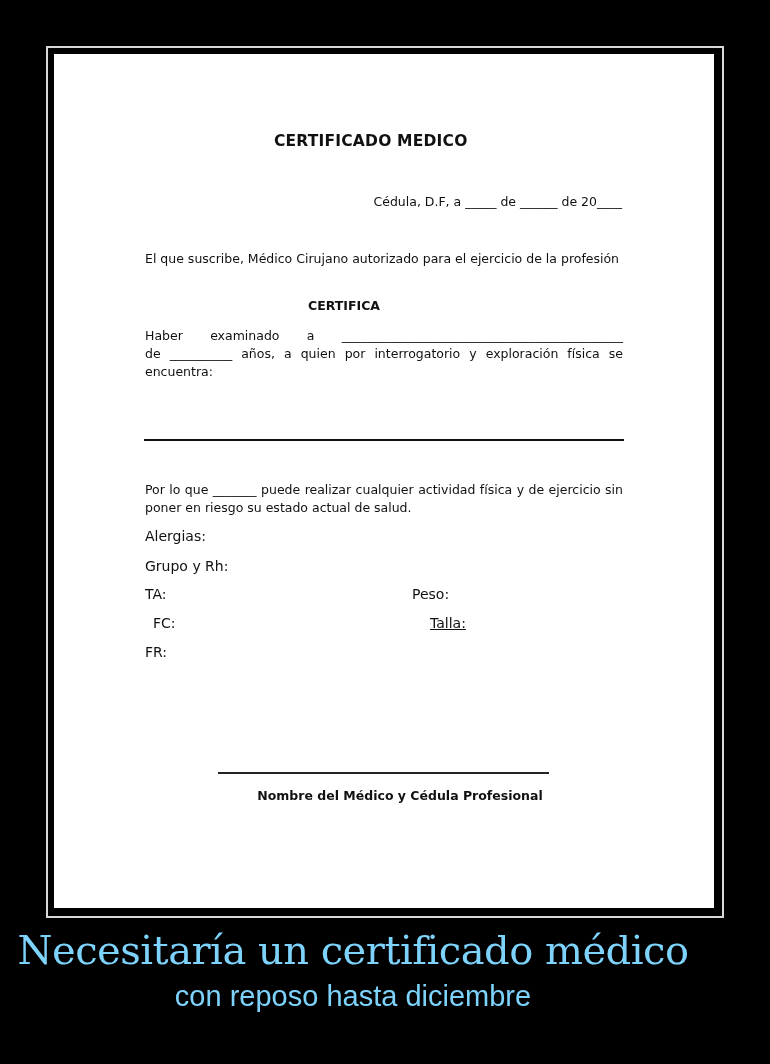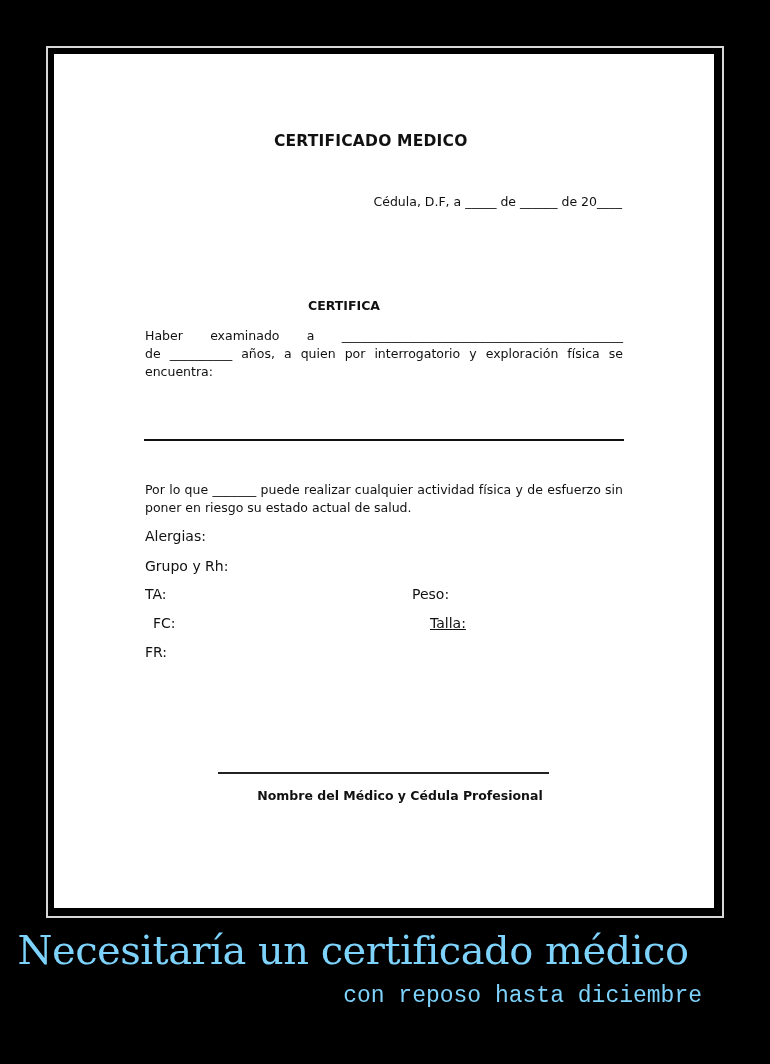--- a/index.html
+++ b/index.html
@@ -14,38 +14,39 @@
   .certifica { left:0; width:580px; text-align:center; top:244px; font-size:12.5px; font-weight:bold; }
   .p2 { top:273px; }
   .rule { left:90px; top:385px; width:480px; height:2px; background:#111; }
   .p3 { top:427px; }
   .field { font-size:14px; }
   .sig-line { left:164px; top:718px; width:331px; height:2px; background:#222; }
   .sig-label { left:0; width:692px; text-align:center; top:734px; font-size:12.5px; font-weight:bold; }
   .jl { text-align-last:justify; }
   .caption { position:absolute; left:4px; width:698px; text-align:center; color:#7dd3fc; }
   .cap1 { top:925px; font-family:"DejaVu Serif", serif; font-size:40px; line-height:50px; letter-spacing:-0.5px; }
-  .cap2 { top:979px; font-family:Liberation Mono, monospace; font-size:23px; line-height:34px;text-align:right; }
+  .cap2 { top:979px; font-family:Liberation Sans, sans-serif; font-size:29px; line-height:34px; }
   .brand { position:absolute; left:8px; top:1083px; color:#fca5a5; font-family:Liberation Serif, serif; font-size:13px; letter-spacing:-0.3px; }
 </style>
 </head>
 <body>
 
 <div class="frame"></div>
 
 <div class="doc">
   <div class="abs title">CERTIFICADO MEDICO</div>
   <div class="abs date">Cédula, D.F, a _____ de ______ de 20____</div>
+  <div class="abs para p1">El que suscribe, Médico Cirujano autorizado para el ejercicio de la profesión</div>
   <div class="abs certifica">CERTIFICA</div>
   <div class="abs para p2">
     <div class="jl">Haber examinado a _____________________________________________</div>
     <div>de __________ años, a quien por interrogatorio y exploración física se encuentra:</div>
   </div>
   <div class="abs rule"></div>
-  <div class="abs para p3">Por lo que _______ puede realizar cualquier actividad física y de esfuerzo sin poner en riesgo su estado actual de salud.</div>
+  <div class="abs para p3">Por lo que _______ puede realizar cualquier actividad física y de ejercicio sin poner en riesgo su estado actual de salud.</div>
 
   <div class="abs field" style="left:91px; top:474px;">Alergias:</div>
   <div class="abs field" style="left:91px; top:504px;">Grupo y Rh:</div>
   <div class="abs field" style="left:91px; top:532px;">TA:</div>
   <div class="abs field" style="left:358px; top:532px;">Peso:</div>
   <div class="abs field" style="left:99px; top:561px;">FC:</div>
   <div class="abs field" style="left:376px; top:561px;text-decoration:underline;">Talla:</div>
   <div class="abs field" style="left:91px; top:590px;">FR:</div>
 
   <div class="abs sig-line"></div>

